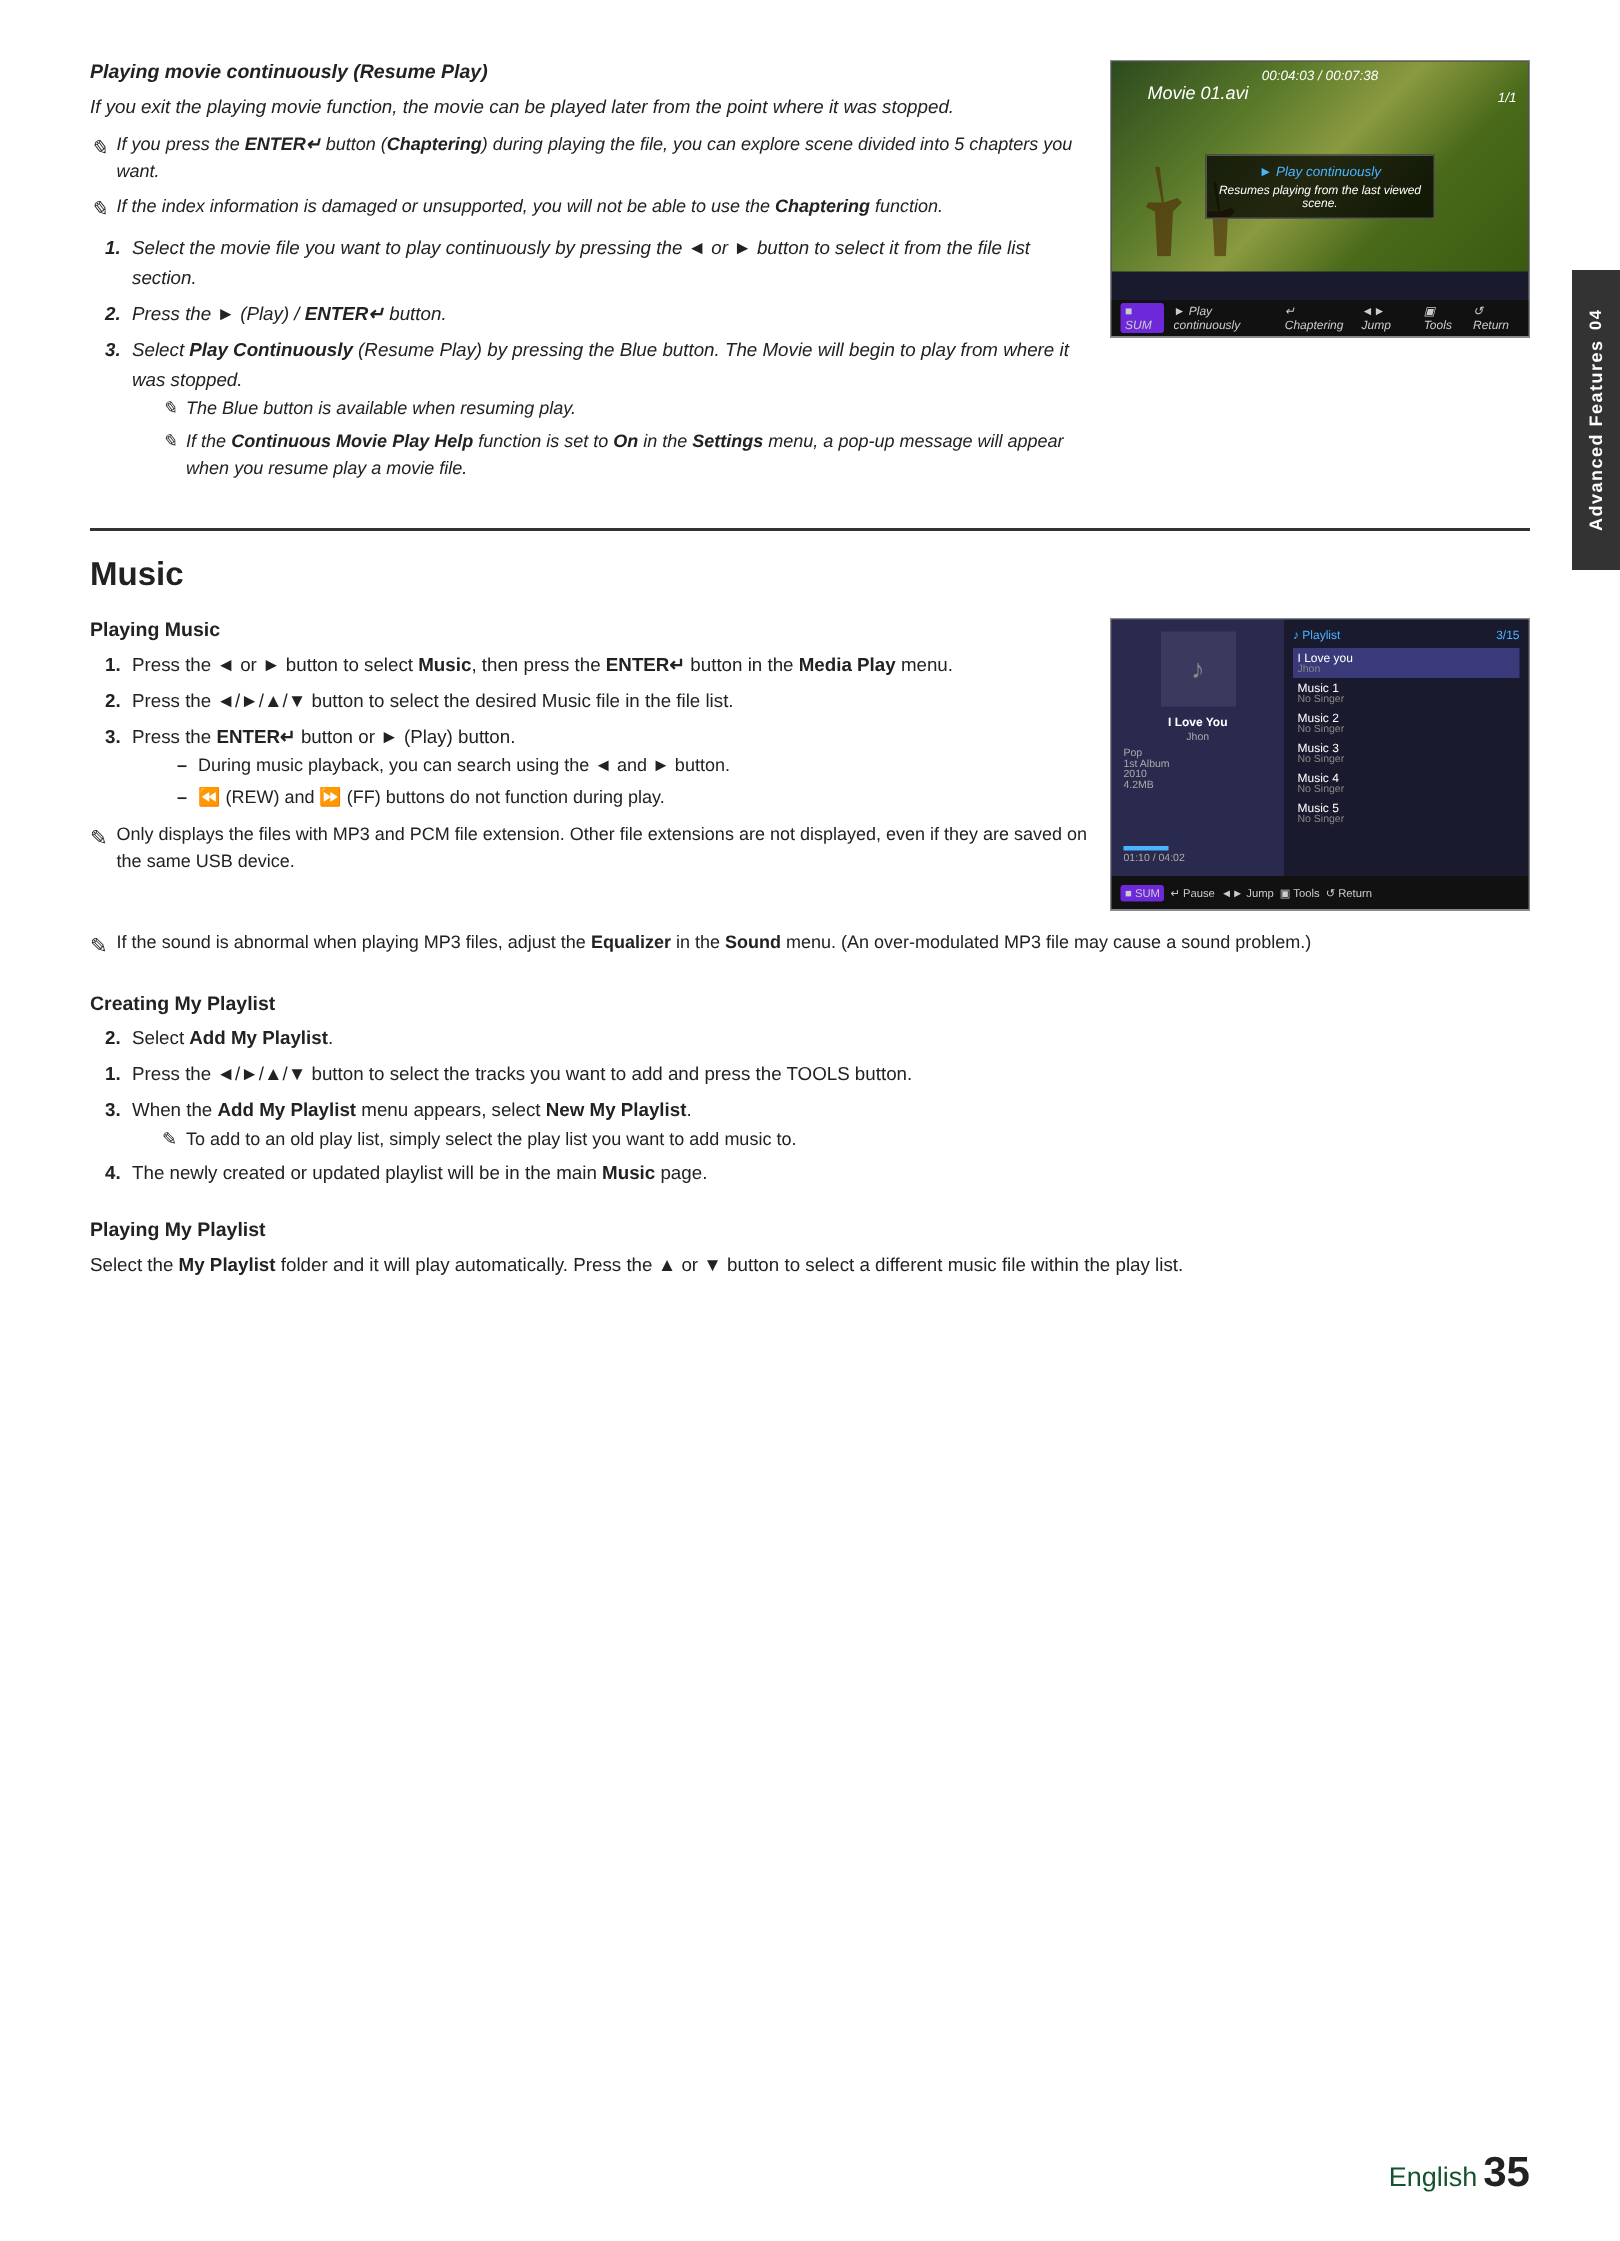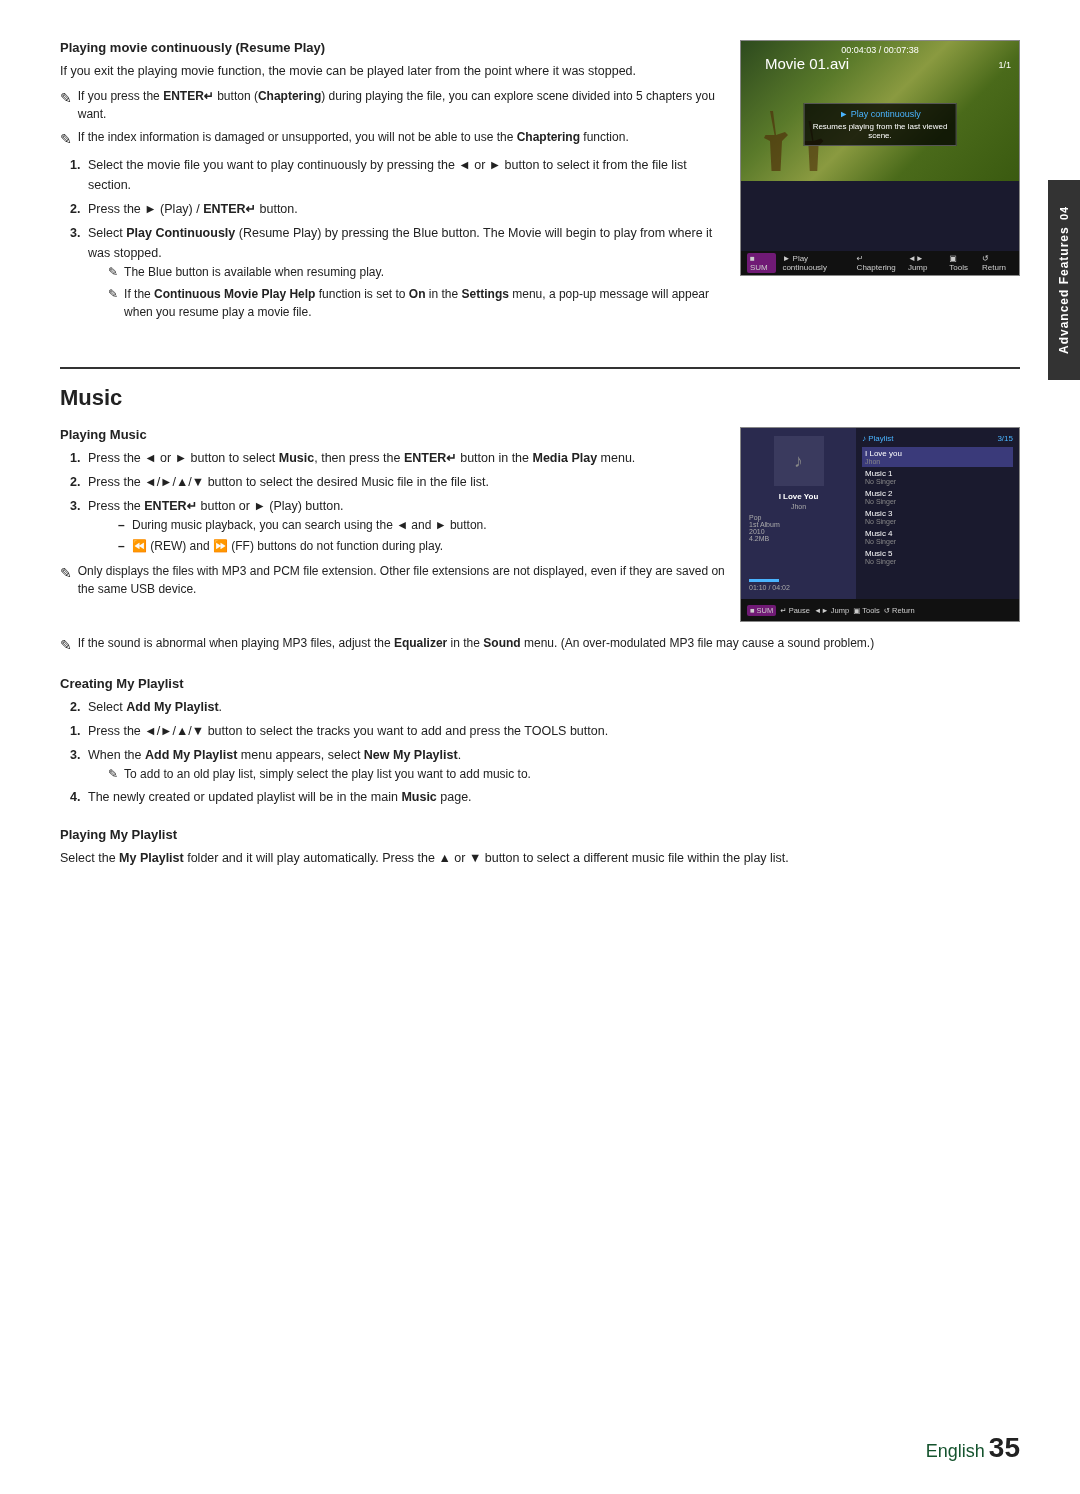--- a/index.html
+++ b/index.html
@@ -38,21 +38,22 @@
       height: 200px;
       display: flex;
       align-items: center;
       justify-content: center;
     }
 
     
     .section-resume {
       display: flex;
       gap: 16px;
-      margin-bottom: 40px;
+      margin-bottom: 25px;
+      font-style: italic;
     }
 
     .section-resume-text {
       flex: 1;
     }
 
     .subsection-title {
       font-size: 13px;
       font-weight: bold;
       margin-bottom: 6px;
@@ -110,21 +111,21 @@
       gap: 6px;
       margin-left: 20px;
       margin-bottom: 4px;
       font-size: 12px;
       line-height: 1.5;
     }
 
     
     .screenshot-movie {
       width: 280px;
-      height: 236px;
+      height: 185px;
       background: #1a1a2e;
       border: 1px solid #888;
       flex-shrink: 0;
       position: relative;
       overflow: hidden;
     }
 
     .screenshot-movie .movie-frame {
       width: 100%;
       height: 140px;
@@ -140,21 +141,21 @@
       color: #fff;
       font-size: 9px;
       white-space: nowrap;
     }
 
     .movie-filename {
       position: absolute;
       top: 14px;
       left: 8px;
       color: #fff;
-      font-size: 15px;
+      font-size: 12px;
       padding-left: 16px;
     }
 
     .movie-page {
       position: absolute;
       top: 19px;
       right: 8px;
       color: #fff;
       font-size: 9px;
     }
@@ -191,21 +192,21 @@
       left: 0;
       right: 0;
     }
 
     .movie-bottom-bar span {
       color: #ccc;
       font-size: 8px;
     }
 
     .btn-label {
-      background: #701a75;
+      background: #6d28d9;
       color: #fff;
       font-size: 7px;
       padding: 1px 3px;
       border-radius: 2px;
     }
 
     
     .music-section-divider {
       border-top: 2px solid #333;
       margin: 20px 0 16px 0;

